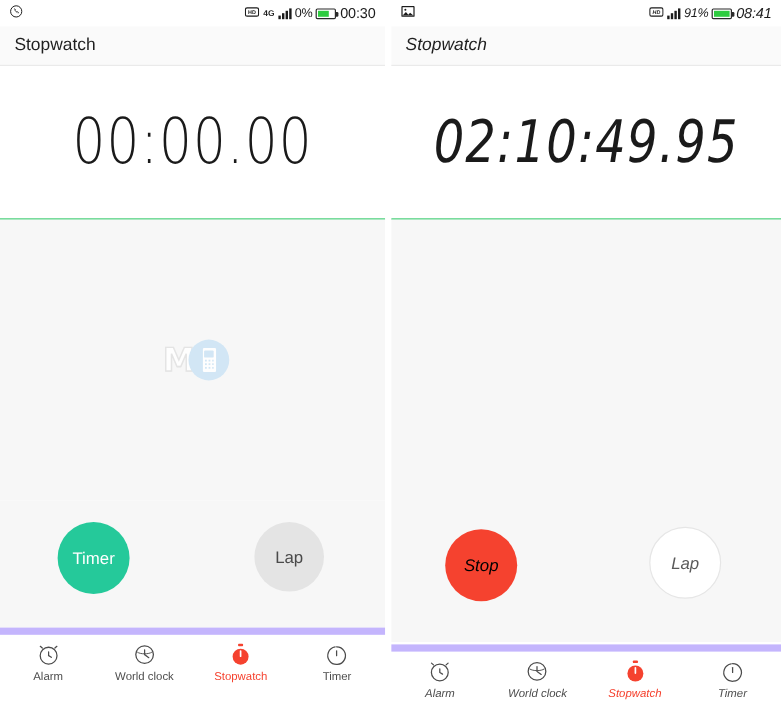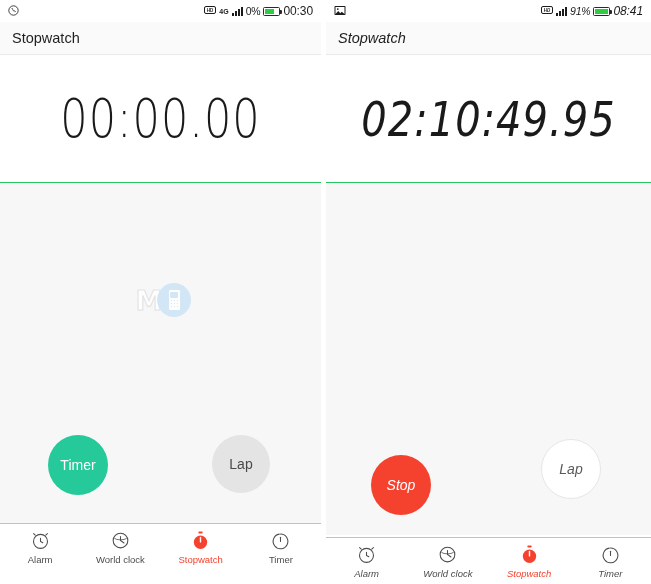--- a/index.html
+++ b/index.html
@@ -116,33 +116,33 @@
   }
   .btn-start {
     left: 48px; top: 18px; width: 60px; height: 60px;
     background: #25c99a; color: #ffffff;
   }
   .btn-lap-grey {
     left: 212px; top: 18px; width: 58px; height: 58px;
     background: #e4e4e4; color: #4a4a4a;
   }
   .btn-stop {
-    left: 45px; top: 30px; width: 60px; height: 60px;
-    background: #f5422f; color: #ffffff; text-align: center;
+    left: 45px; top: 16px; width: 60px; height: 60px;
+    background: #f5422f; color: #000000; text-align: center;
   }
   .btn-lap-white {
     left: 215px; top: 14px; width: 60px; height: 60px;
     background: #ffffff; color: #5a5a5a;
     border: 1px solid #e6e6e6;
   }
 
   
   .bottomnav {
     position: absolute; left: 0; right: 0; bottom: 0;
-    background: #ffffff; border-top: 1px solid #c4b5fd;
+    background: #ffffff; border-top: 6px solid #c4b5fd;
     display: flex; align-items: flex-start; justify-content: flex-start;
     padding-top: 6px;
   }
   .phone.left  .bottomnav { height: 61px; }
   .phone.right .bottomnav { height: 47px; }
   .navitem {
     flex: 1 1 0; display: flex; flex-direction: column;
     align-items: center; gap: 3px; cursor: pointer;
   }
   .navlabel { font-size: 9.5px; color: #4c4c4c; letter-spacing: 0px; }

